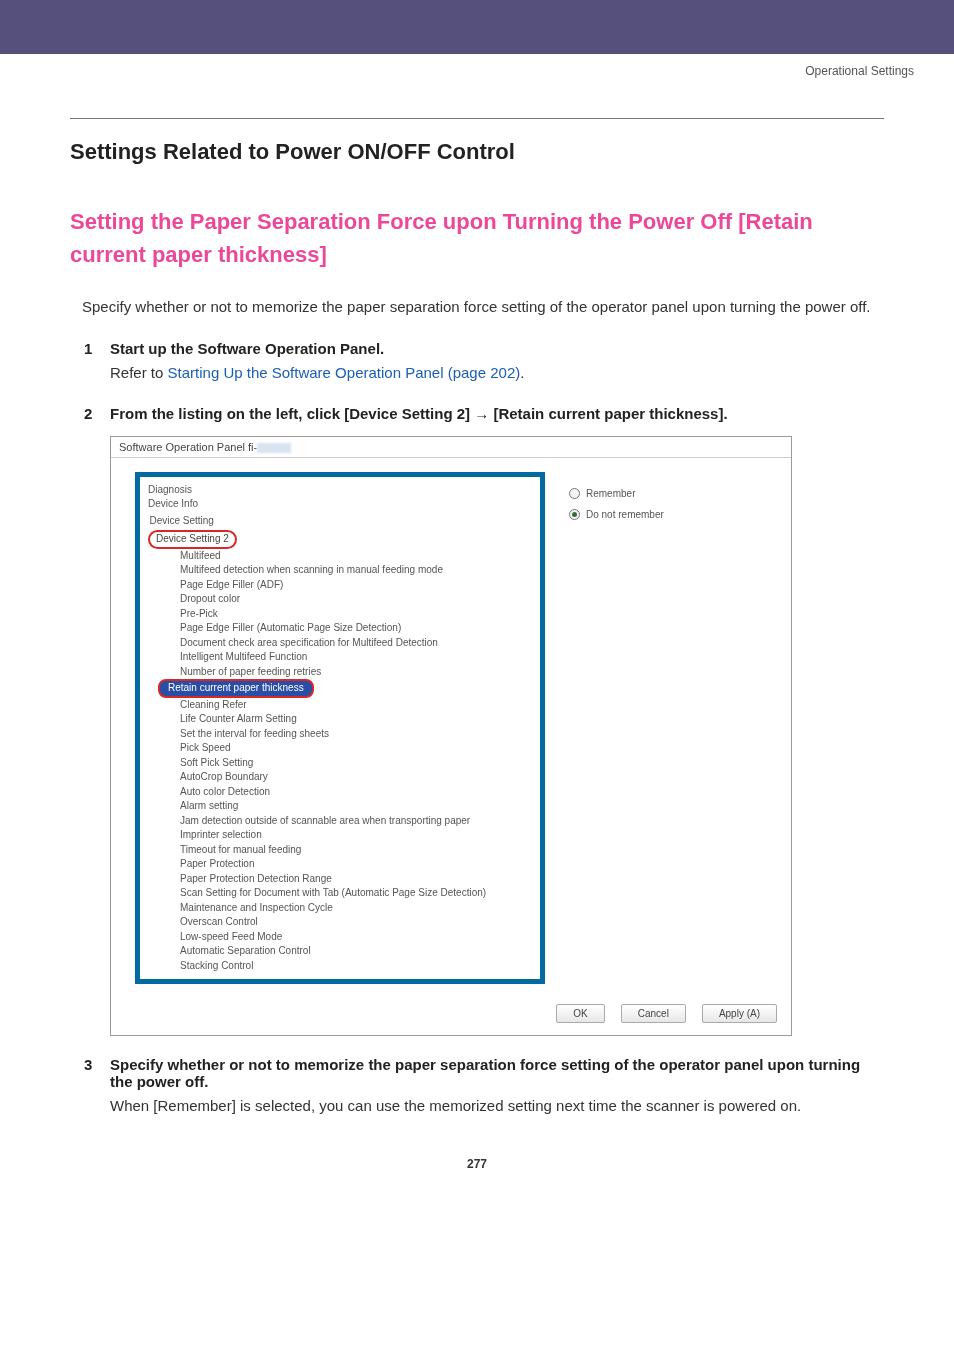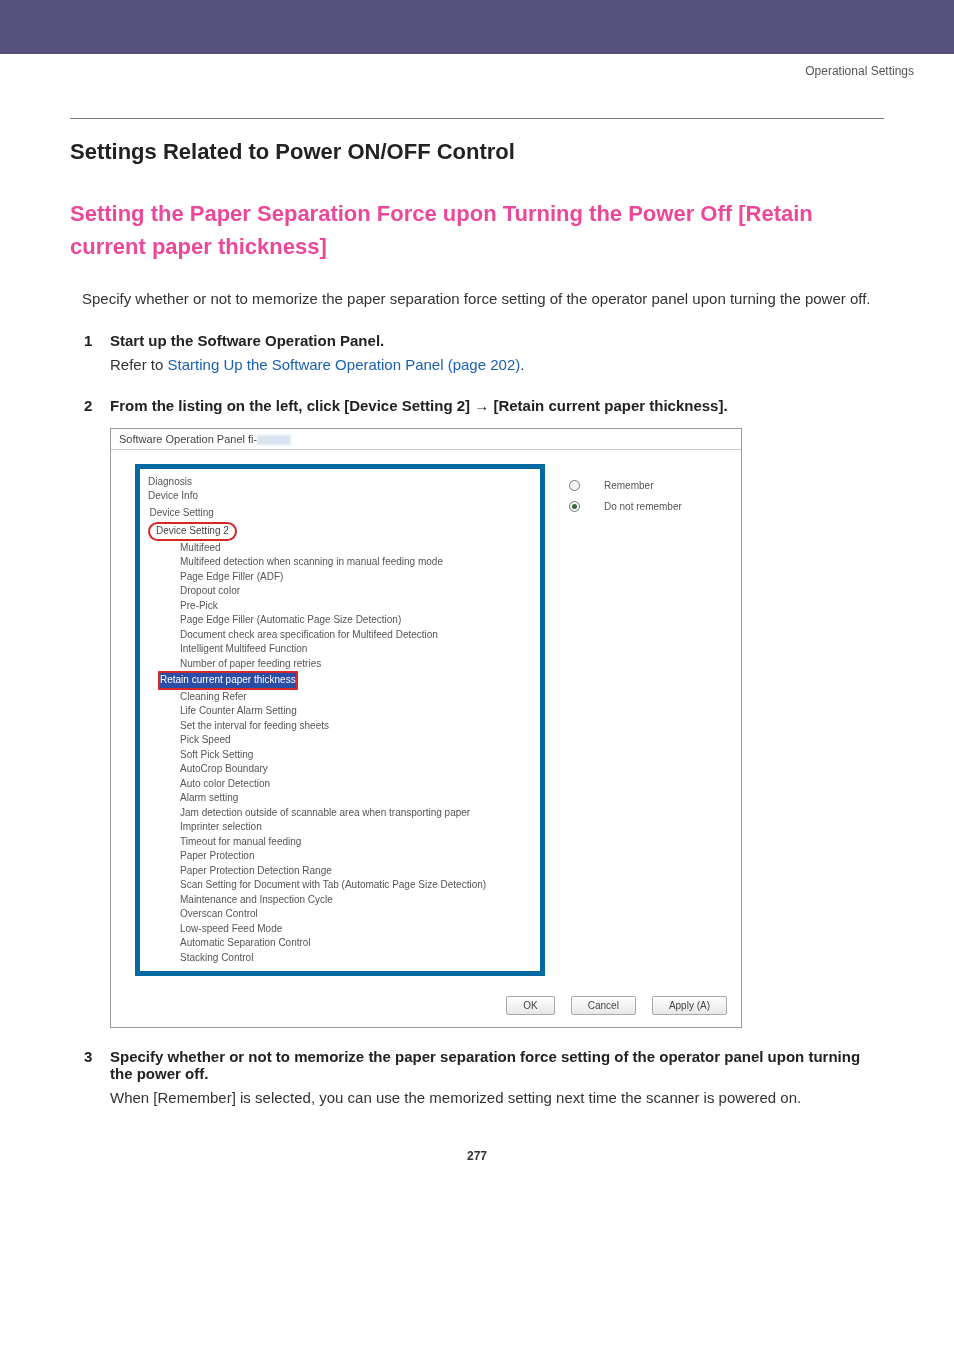--- a/index.html
+++ b/index.html
@@ -26,21 +26,21 @@
   }
   .rule {
     border: none;
     border-top: 1px solid #777;
     margin-bottom: 20px;
   }
   h2.settings-heading {
     font-size: 22px;
     font-weight: 600;
     color: #222;
-    margin-bottom: 32px;
+    margin-bottom: 40px;
   }
   h2.setting-title {
     font-size: 22px;
     font-weight: 600;
     color: #ec4899;
     line-height: 1.5;
     margin-bottom: 24px;
   }
   p.intro {
     font-size: 15px;
@@ -79,21 +79,21 @@
     font-weight: 400;
     color: #333;
     line-height: 1.55;
   }
   .link-text {
     color: #1a5fb4;
   }
   
   .sop-window {
     border: 1px solid #9b9b9b;
-    width: 632px;
+    width: 682px;
     margin-top: 14px;
     background: #fff;
     font-size: 10px;
     color: #555;
   }
   .sop-title {
     border-bottom: 1px solid #ccc;
     padding: 4px 8px;
     font-size: 11px;
     color: #444;
@@ -124,33 +124,33 @@
   .red-oval {
     display: inline-block;
     border: 2px solid #d62828;
     border-radius: 10px;
     padding: 0 6px;
     color: #444;
   }
   .red-oval-sel {
     display: inline-block;
     border: 2px solid #d62828;
-    border-radius: 1px;
-    padding: 0 0;
+    border-radius: 8px;
+    padding: 0 8px;
     background: #2a4da5;
     color: #fff;
   }
   .right-pane {
     flex: 1;
     padding: 30px 14px 0 24px;
   }
   .radio-row {
     display: flex;
     align-items: center;
-    gap: 24px;
+    gap: 6px;
     margin-bottom: 10px;
     color: #555;
     font-size: 10px;
   }
   .radio-off, .radio-on {
     width: 11px; height: 11px;
     border: 1px solid #777;
     border-radius: 50%;
     display: inline-flex;
     align-items: center;

